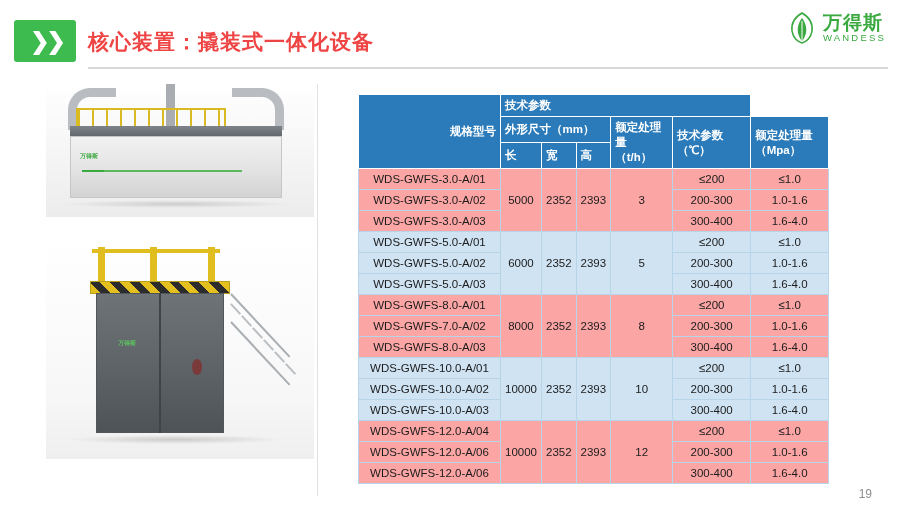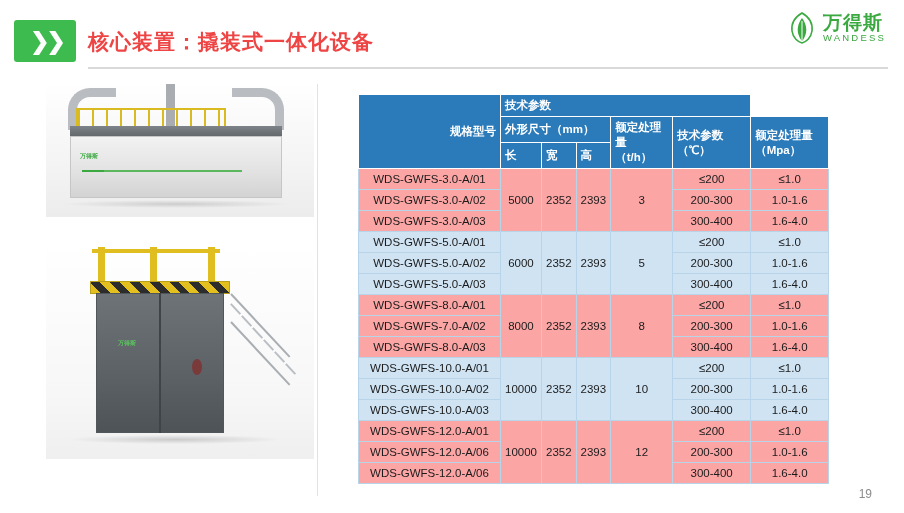--- a/index.html
+++ b/index.html
@@ -409,21 +409,21 @@
             <td class="model">WDS-GWFS-10.0-A/02</td>
             <td class="w-temp">200-300</td>
             <td class="w-press">1.0-1.6</td>
           </tr>
           <tr class="alt">
             <td class="model">WDS-GWFS-10.0-A/03</td>
             <td class="w-temp">300-400</td>
             <td class="w-press">1.6-4.0</td>
           </tr>
           <tr class="plain">
-            <td class="model">WDS-GWFS-12.0-A/01</td>
+            <td class="model">WDS-GWFS-12.0-A/04</td>
             <td class="w-dim" rowspan="3">10000</td>
             <td class="w-dim" rowspan="3">2352</td>
             <td class="w-dim" rowspan="3">2393</td>
             <td class="w-cap" rowspan="3">12</td>
             <td class="w-temp">≤200</td>
             <td class="w-press">≤1.0</td>
           </tr>
           <tr class="plain">
             <td class="model">WDS-GWFS-12.0-A/06</td>
             <td class="w-temp">200-300</td>

